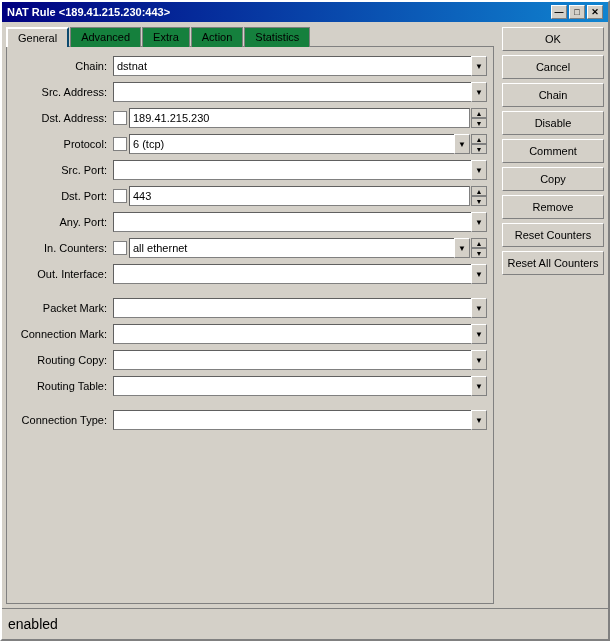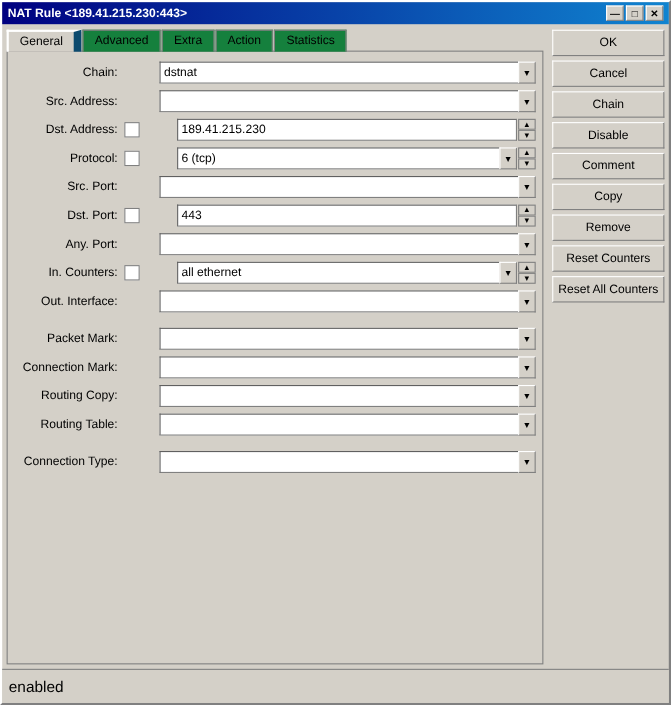--- a/index.html
+++ b/index.html
@@ -74,21 +74,21 @@
       border-bottom: none;
       cursor: pointer;
       font-size: 11px;
       position: relative;
       top: 1px;
     }
     .tab.active {
       background: #d4d0c8;
       border-top: 2px solid #ffffff;
       border-left: 2px solid #ffffff;
-      border-right: 7px solid #0c4a6e;
+      border-right: 2px solid #0c4a6e;
       z-index: 1;
       font-weight: normal;
     }
     .tab-content {
       background: #d4d0c8;
       border: 1px solid #808080;
       border-top: 1px solid #808080;
       flex: 1;
       padding: 8px 6px;
       overflow-y: auto;
@@ -115,21 +115,20 @@
     .input-field {
       width: 100%;
       height: 20px;
       border: 1px solid #808080;
       border-top-color: #606060;
       border-left-color: #606060;
       background: white;
       padding: 1px 3px;
       font-size: 11px;
       font-family: 'Tahoma', 'Arial', sans-serif;
-      margin-left: 32px;
     }
     .input-with-dropdown {
       display: flex;
       width: 100%;
     }
     .input-with-dropdown .input-field {
       flex: 1;
       border-right: none;
     }
     .dropdown-btn {

